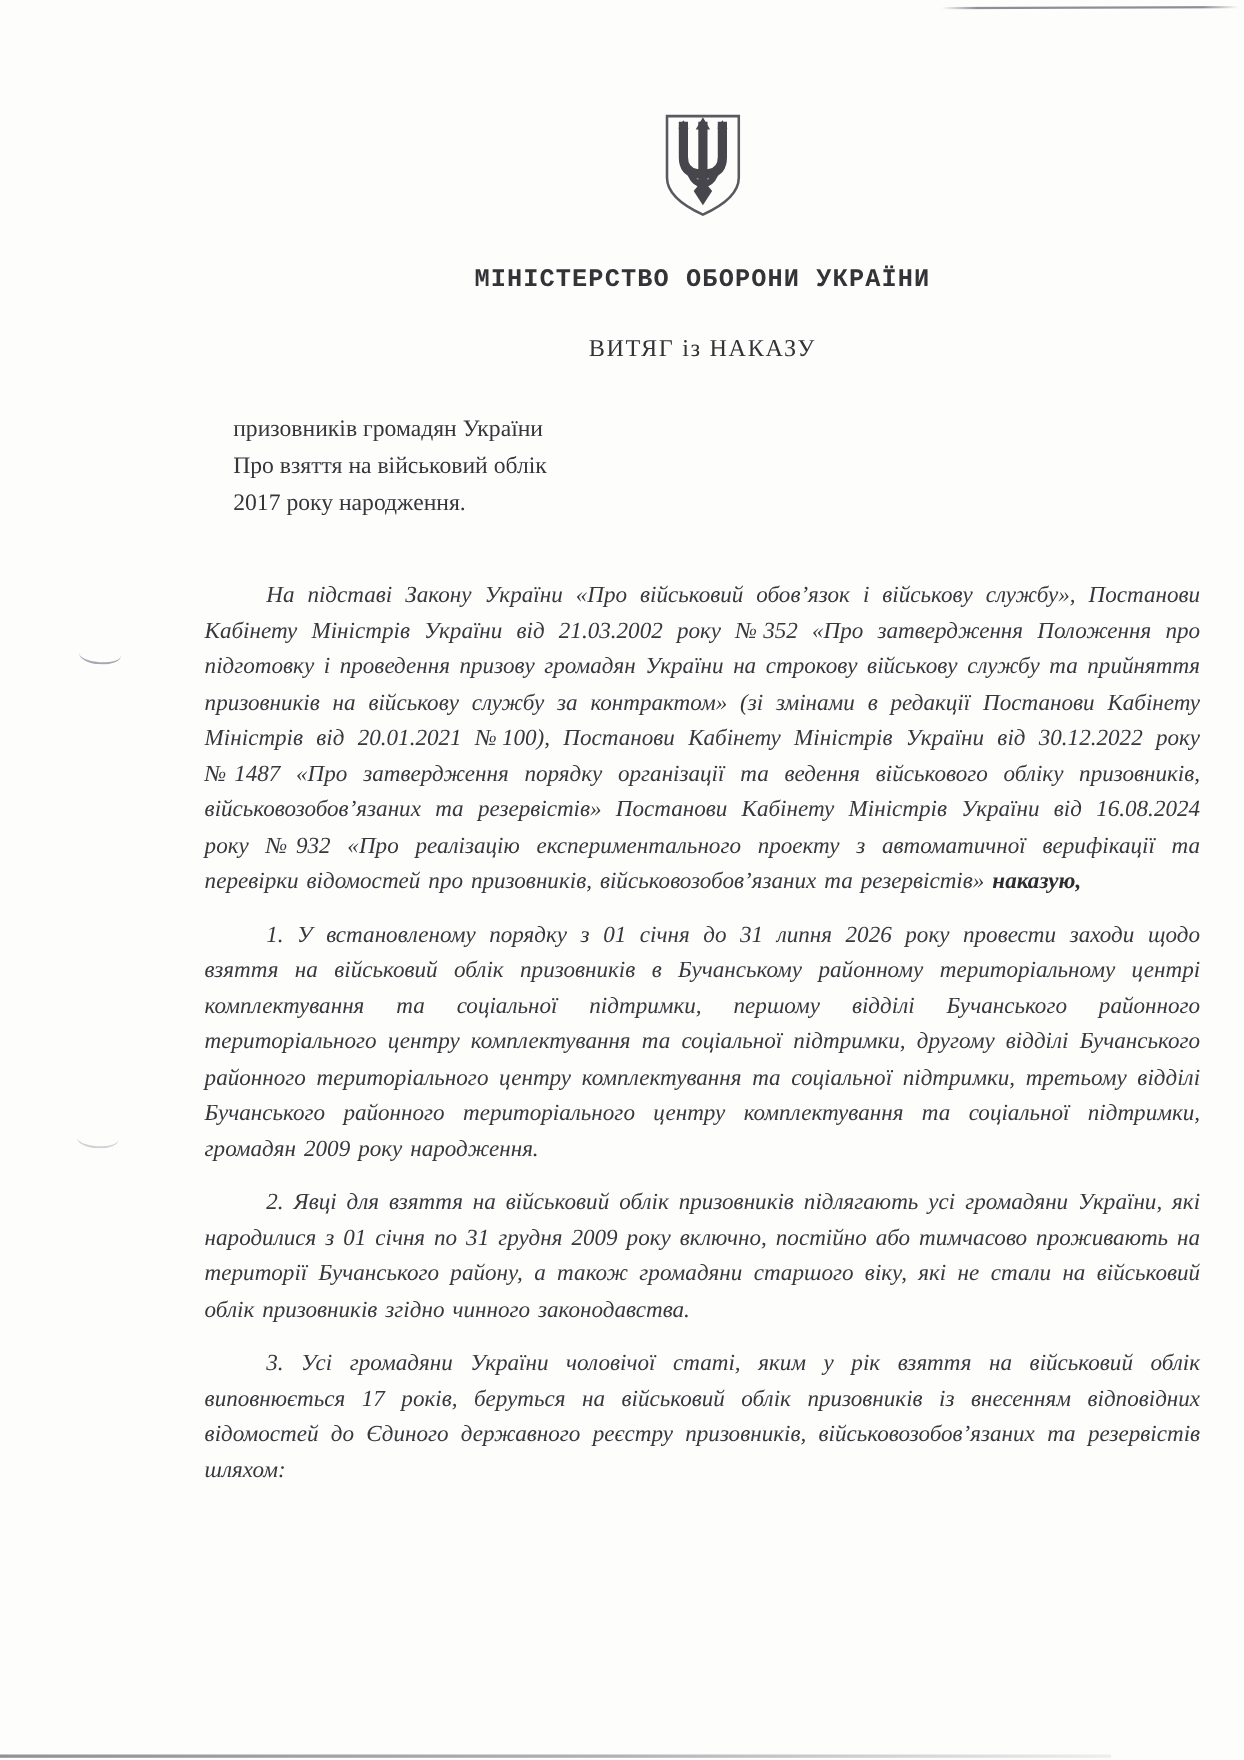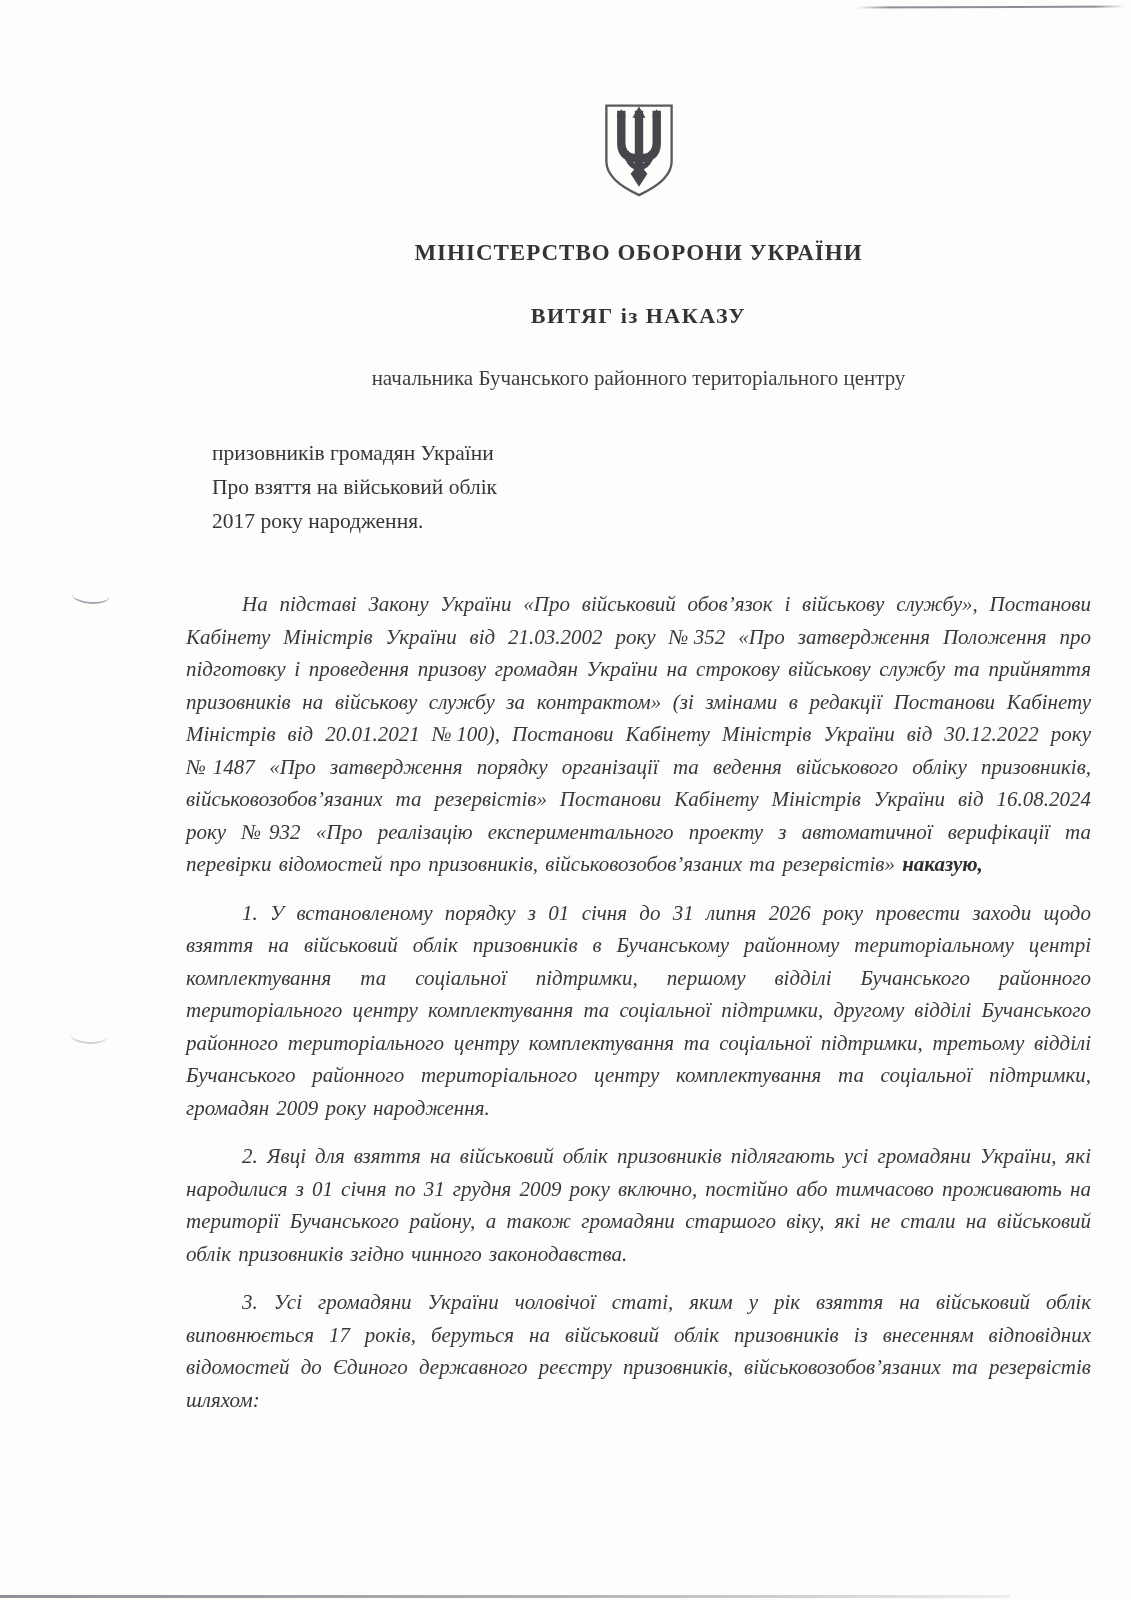--- a/index.html
+++ b/index.html
@@ -30,26 +30,27 @@
   .emblem-wrap svg {
     display: inline-block;
   }
   .ministry-title {
     margin: 26px 0 0 0;
     text-align: center;
     font-size: 23px;
     font-weight: bold;
     letter-spacing: 1px;
     color: #333338;
+    font-family: Liberation Mono, monospace;
   }
   .doc-type-title {
     margin: 37px 0 0 0;
     text-align: center;
     font-size: 22px;
-    font-weight: bold;
+    font-weight: normal;
     letter-spacing: 1.5px;
     color: #333338;
   }
   .issuer {
     margin-top: 34px;
     text-align: center;
     font-size: 21px;
     line-height: 31px;
     color: #3d3d44;
   }
@@ -131,21 +132,20 @@
           <path d="M50 68 L59 79 L50 93 L41 79 Z"></path>
         </g>
       </svg>
     </div>
 
     <h1 class="ministry-title">МІНІСТЕРСТВО ОБОРОНИ УКРАЇНИ</h1>
 
     <h2 class="doc-type-title">ВИТЯГ із НАКАЗУ</h2>
 
     <div class="issuer">
-      <div>начальника Бучанського районного територіального центру</div>
     </div>
 
 
     <div class="subject">
       <div>призовників громадян України</div>
       <div>Про взяття на військовий облік</div>
       <div>2017 року народження.</div>
     </div>
 
     <p class="para preamble"><span>На підставі Закону України «Про військовий обов’язок і військову службу», Постанови Кабінету Міністрів України від 21.03.2002 року №352 «Про затвердження Положення про підготовку і проведення призову громадян України на строкову військову службу та прийняття призовників на військову службу за контрактом» (зі змінами в редакції Постанови Кабінету Міністрів від 20.01.2021 №100), Постанови Кабінету Міністрів України від 30.12.2022 року №1487 «Про затвердження порядку організації та ведення військового обліку призовників, військовозобов’язаних та резервістів» Постанови Кабінету Міністрів України від 16.08.2024 року №932 «Про реалізацію експериментального проекту з автоматичної верифікації та перевірки відомостей про призовників, військовозобов’язаних та резервістів» </span><b>наказую,</b></p>

